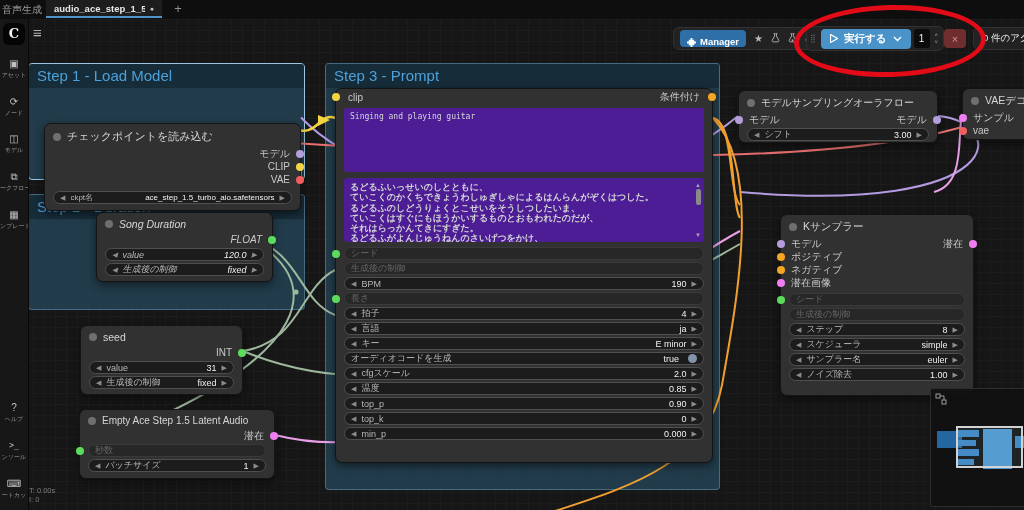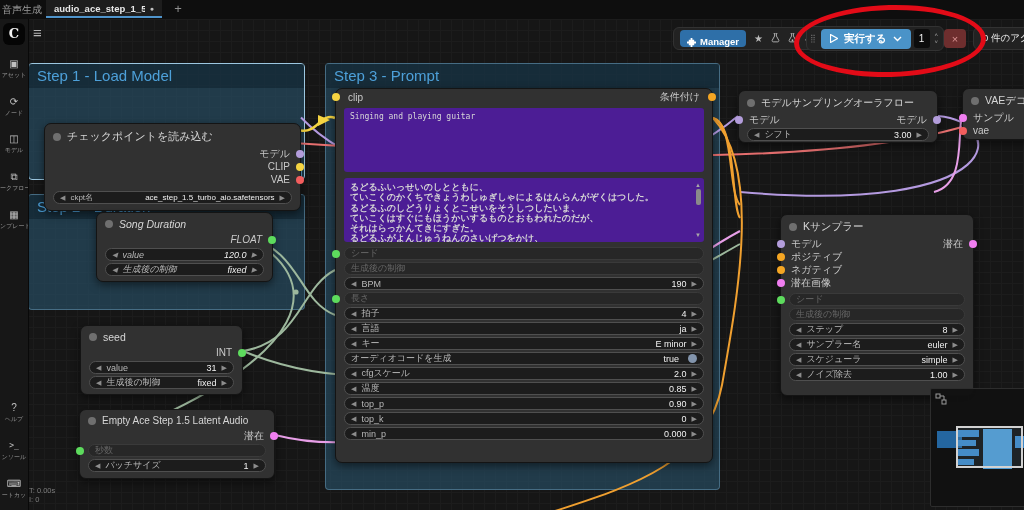--- a/index.html
+++ b/index.html
@@ -353,28 +353,28 @@
     <span>生成後の制御</span>
   </div>
   <div class="widget">
     <span class="arr">◀</span>
     <span>ステップ</span>
     <span class="val">8</span>
     <span class="arr">▶</span>
   </div>
   <div class="widget">
     <span class="arr">◀</span>
+    <span>スケジューラ</span>
+    <span class="val">simple</span>
+    <span class="arr">▶</span>
+  </div>
+  <div class="widget">
+    <span class="arr">◀</span>
     <span>サンプラー名</span>
     <span class="val">euler</span>
-    <span class="arr">▶</span>
-  </div>
-  <div class="widget">
-    <span class="arr">◀</span>
-    <span>スケジューラ</span>
-    <span class="val">simple</span>
     <span class="arr">▶</span>
   </div>
   <div class="widget">
     <span class="arr">◀</span>
     <span>ノイズ除去</span>
     <span class="val">1.00</span>
     <span class="arr">▶</span>
   </div>
 </div>
 

